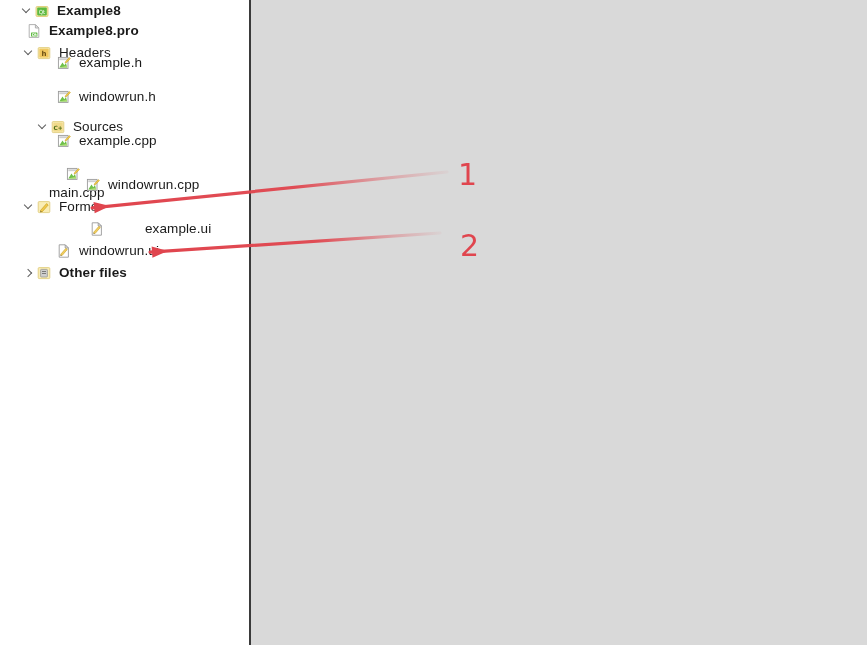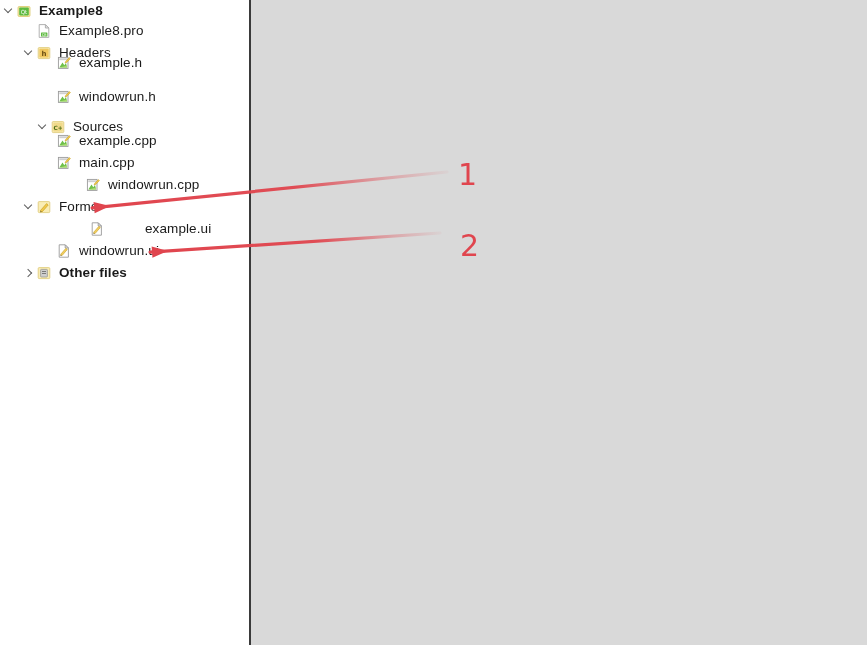--- a/index.html
+++ b/index.html
@@ -118,32 +118,32 @@
     line-height: 1;
   }
 </style>
 </head>
 <body>
 
 <div id="app">
 
   <div id="project-tree-panel" style="background: rgb(255, 255, 255);">
     <div id="tree-rows">
-        <div class="tree-row bold" style="top: 0px; padding-left: 2px;">
+        <div class="tree-row bold" style="top: 0px; padding-left: 20px;">
           <span class="chevron down"></span>
           <span class="icon">
             <svg width="16" height="16" viewBox="0 0 16 16">
               <rect x="2" y="3.5" width="12" height="10" rx="1.2" fill="#f3e6a8" stroke="#d9c86a" stroke-width="0.8"></rect>
               <rect x="3.2" y="4.6" width="9.6" height="7.8" rx="0.8" fill="#5dba3f"></rect>
               <text x="8" y="10.6" font-family="DejaVu Sans, sans-serif" font-size="5.6" fill="#ffffff" text-anchor="middle">Qt</text>
             </svg>
           </span>
           <span class="row-label">Example8</span>
         </div>
-        <div class="tree-row" style="top: 20px; padding-left: 22px;">
+        <div class="tree-row" style="top: 20px; padding-left: 12px; font-weight: bold;">
           <span class="chevron empty"></span>
           <span class="icon">
             <svg width="16" height="16" viewBox="0 0 16 16">
               <path d="M3.2 1.6h6.2l3.4 3.4v9.4H3.2z" fill="#ffffff" stroke="#a9a9a9" stroke-width="0.9"></path>
               <path d="M9.4 1.6v3.4h3.4z" fill="#e6e6e6" stroke="#a9a9a9" stroke-width="0.9"></path>
               <rect x="5" y="9.4" width="6.4" height="4.2" rx="0.6" fill="#5dba3f"></rect>
               <text x="8.2" y="12.8" font-family="DejaVu Sans, sans-serif" font-size="3.8" fill="#ffffff" text-anchor="middle">Qt</text>
             </svg>
           </span>
           <span class="row-label">Example8.pro</span>
@@ -202,21 +202,21 @@
             <svg width="16" height="16" viewBox="0 0 16 16">
               <rect x="2.4" y="2.4" width="9.6" height="11" fill="#ffffff" stroke="#9a9a9a" stroke-width="0.9"></rect>
               <rect x="3.3" y="3.3" width="7.8" height="1.9" fill="#cfcfcf"></rect>
               <path d="M3.3 12.6 L6.5 7.6 L8.3 10.2 L10 7.9 L11.1 12.6 Z" fill="#6fc04a"></path>
               <path d="M3.3 12.6 L11.1 12.6 L11.1 10.4 L7.5 11.6 Z" fill="#a8d96d"></path>
               <path d="M9.6 6.6 L13.4 2.6 L14.4 3.6 L10.6 7.6 L9.1 8 Z" fill="#f2c94c" stroke="#c9a227" stroke-width="0.6" stroke-linejoin="round"></path>
             </svg>
           </span>
           <span class="row-label">example.cpp</span>
         </div>
-        <div class="tree-row" style="top: 152px; padding-left: 42px;">
+        <div class="tree-row" style="top: 152px; padding-left: 42px; flex-direction: column;">
           <span class="chevron empty"></span>
           <span class="icon">
             <svg width="16" height="16" viewBox="0 0 16 16">
               <rect x="2.4" y="2.4" width="9.6" height="11" fill="#ffffff" stroke="#9a9a9a" stroke-width="0.9"></rect>
               <rect x="3.3" y="3.3" width="7.8" height="1.9" fill="#cfcfcf"></rect>
               <path d="M3.3 12.6 L6.5 7.6 L8.3 10.2 L10 7.9 L11.1 12.6 Z" fill="#6fc04a"></path>
               <path d="M3.3 12.6 L11.1 12.6 L11.1 10.4 L7.5 11.6 Z" fill="#a8d96d"></path>
               <path d="M9.6 6.6 L13.4 2.6 L14.4 3.6 L10.6 7.6 L9.1 8 Z" fill="#f2c94c" stroke="#c9a227" stroke-width="0.6" stroke-linejoin="round"></path>
             </svg>
           </span>

